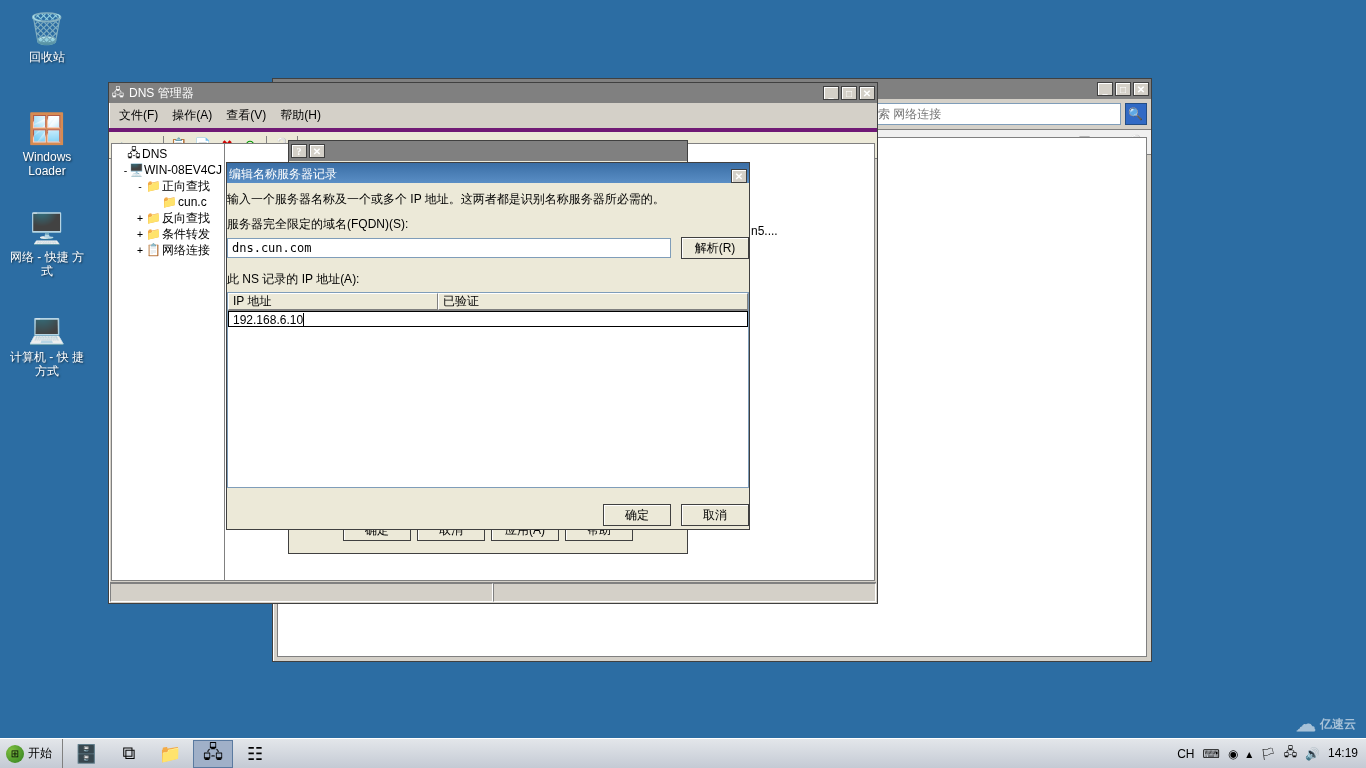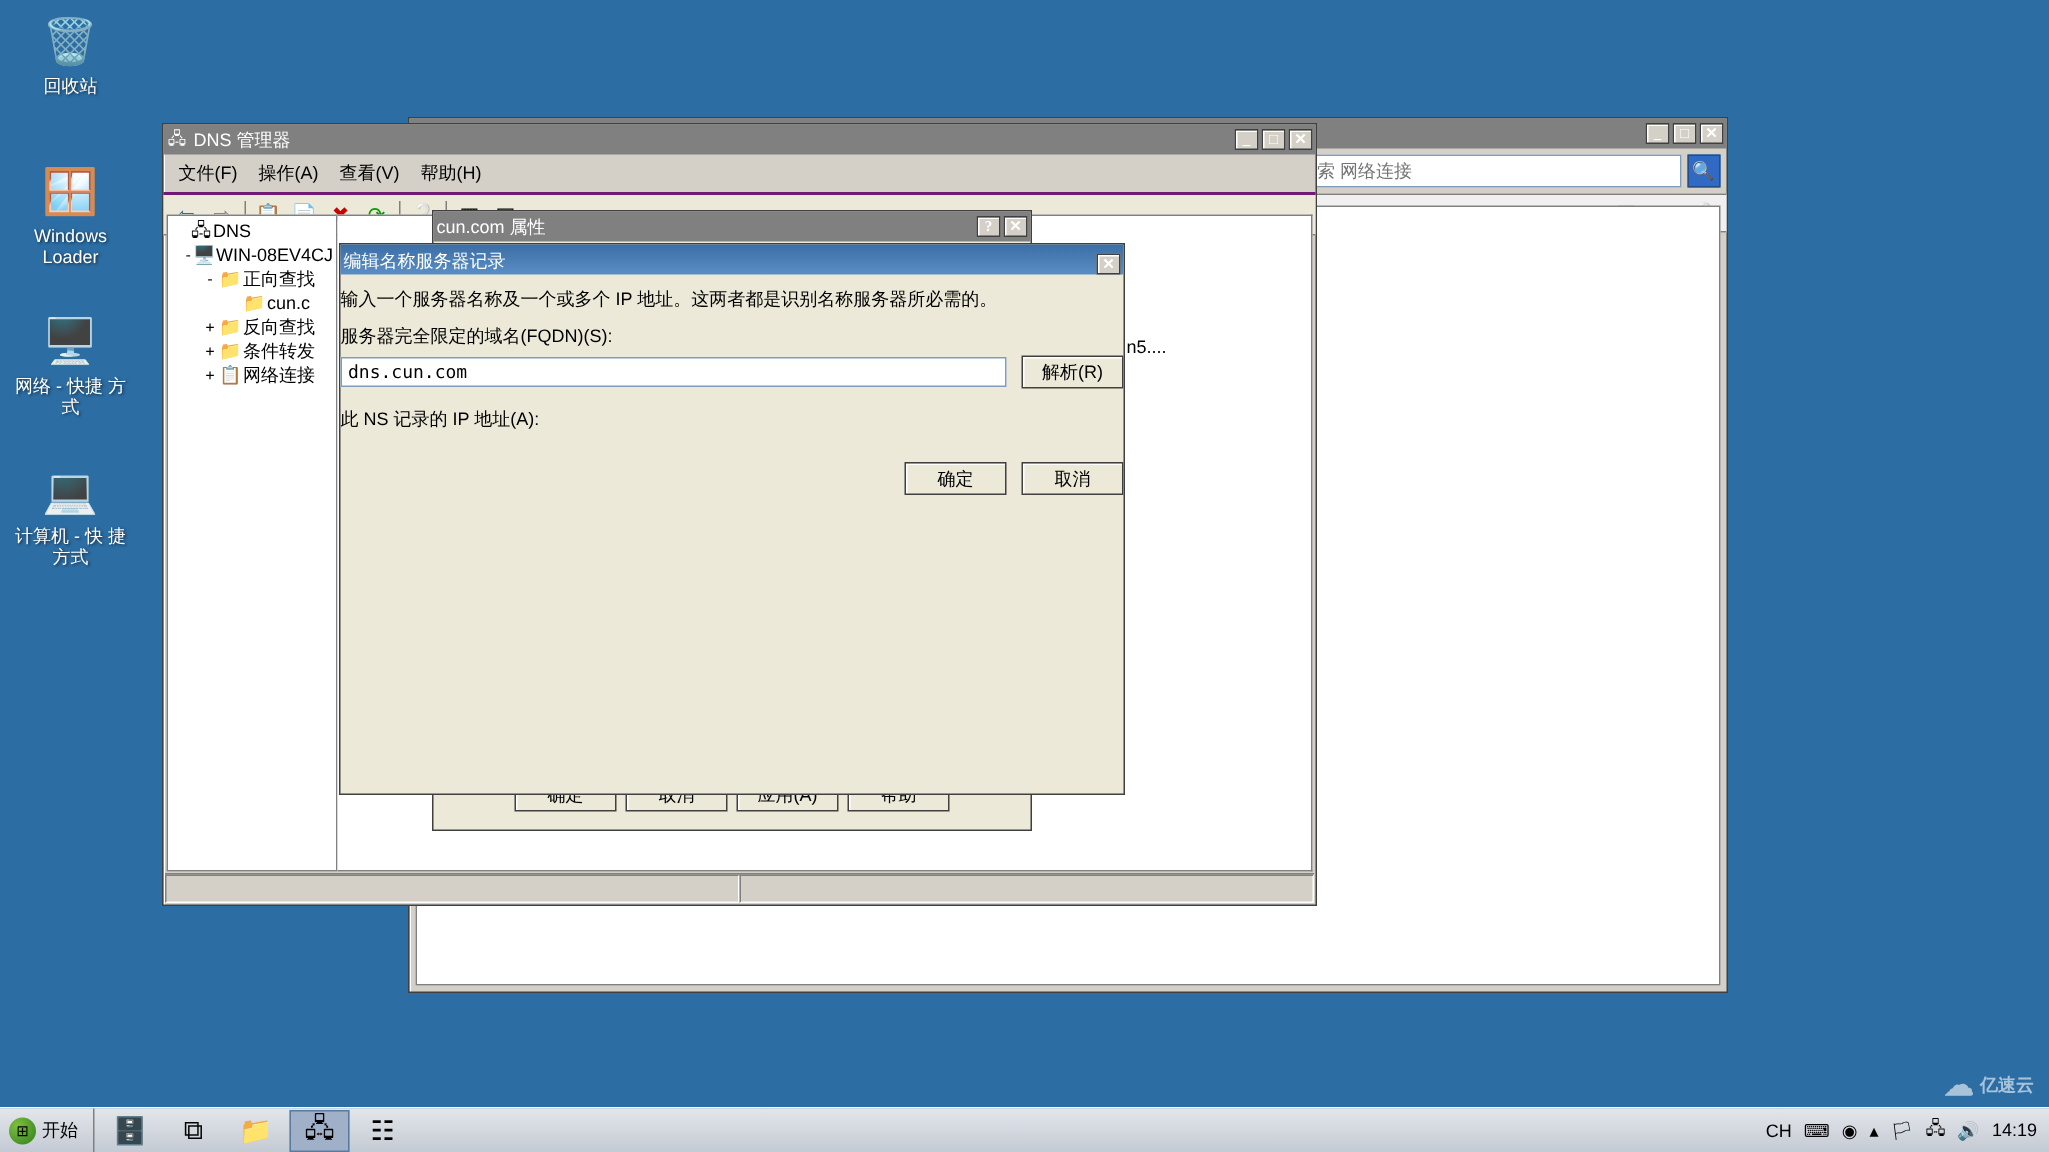--- a/index.html
+++ b/index.html
@@ -13,21 +13,21 @@
 
 .win { position: absolute; background: #D4D0C8; border: 1px solid #404040; box-shadow: 1px 1px 0 #fff inset; }
 .titlebar { height: 20px; display: flex; align-items: center; padding: 0 2px; color: #fff; font-weight: normal; }
 .titlebar.active { background: linear-gradient(#3A6EA5, #5A8EC5); align-items: flex-end; }
 .titlebar.inactive { background: #808080; }
 .titlebar .ticon { width: 14px; height: 14px; margin-right: 4px; display:flex; align-items:center; justify-content:center; font-size:11px; }
 .titlebar .ttl { flex: 1; }
 .winctrls { display: flex; gap: 2px; }
 .winctrls span { width: 16px; height: 14px; background: #D4D0C8; border: 1px solid #404040; display: flex; align-items: center; justify-content: center; font-family: Tahoma; font-size: 10px; font-weight: bold; cursor: pointer; box-shadow: 1px 1px 0 #fff inset; }
 
-.menubar { display: flex; padding: 2px 4px; gap: 2px; border-bottom: 2px solid #701a75; }
+.menubar { display: flex; padding: 2px 4px; gap: 2px; border-bottom: 4px solid #701a75; }
 .menubar span { padding: 2px 6px; cursor: pointer; }
 
 .toolbar { display: flex; align-items: center; padding: 2px 4px; gap: 2px; border-bottom: 1px solid #808080; background:#ECE9D8; }
 .tbtn { width: 22px; height: 22px; display: flex; align-items: center; justify-content: center; border: 1px solid transparent; cursor: pointer; font-size:14px; }
 .tsep { width: 1px; height: 18px; background: #808080; margin: 0 2px; }
 
 
 .tree { background: #fff; border: 1px solid #808080; font-size: 12px; padding: 2px; overflow: hidden; }
 .tree-row { display: flex; align-items: center; height: 16px; white-space: nowrap; cursor:pointer; }
 .tree-row .exp { width: 12px; text-align: center; font-family: monospace; font-size:10px; }
@@ -194,21 +194,20 @@
     </div>
   </div>
   <div class="statusbar">
       <div></div>
       <div></div>
     </div>
 </div>
 
 <div class="dialog" style="left:288px; top:140px; width:400px; height:414px;">
   <div class="titlebar inactive">
-    <span class="ttl">cun.com 属性</span>
     <div class="winctrls">
       <span>?</span>
       <span>✕</span>
     </div>
   </div>
   <div style="position:absolute; bottom:6px; left:0; right:0;">
     <div class="prop-btns">
       <button class="btn">确定</button>
       <button class="btn">取消</button>
       <button class="btn">应用(A)</button>
@@ -226,20 +225,31 @@
   </div>
   <div class="body">
     <div class="grp-label">输入一个服务器名称及一个或多个 IP 地址。这两者都是识别名称服务器所必需的。</div>
     <div class="grp-label">服务器完全限定的域名(FQDN)(S):</div>
     <div style="display:flex; gap:10px; align-items:center;">
       <input class="textbox" style="flex: 1 1 0%;" value="dns.cun.com">
       <button class="btn">解析(R)</button>
     </div>
     <div class="grp-label" style="margin-top:12px;">此 NS 记录的 IP 地址(A):</div>
     <div style="display:flex; gap:10px;">
+      <div style="flex:1;">
+        <div class="listbox">
+          <div class="listhdr">
+            <div style="width:210px;">IP 地址</div>
+            <div style="flex:1;">已验证</div>
+          </div>
+          <div class="listrow editing">
+            <span>192.168.6.10</span><span style="border-left:1px solid #000; animation:blink 1s infinite;"></span>
+          </div>
+        </div>
+      </div>
     </div>
     <div style="display:flex; justify-content:flex-end; gap:10px; margin-top:16px;">
       <button class="btn">确定</button>
       <button class="btn">取消</button>
     </div>
   </div>
 </div>
 
 <div class="watermark">
   <span class="wm-ic">☁</span>

